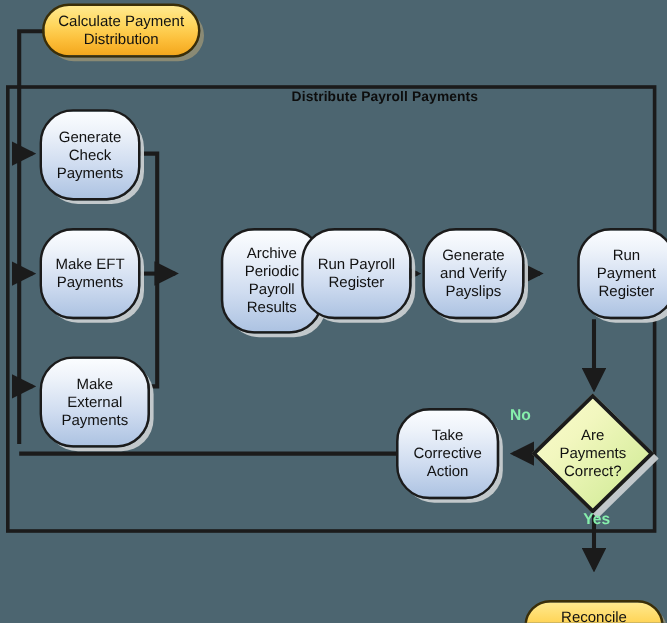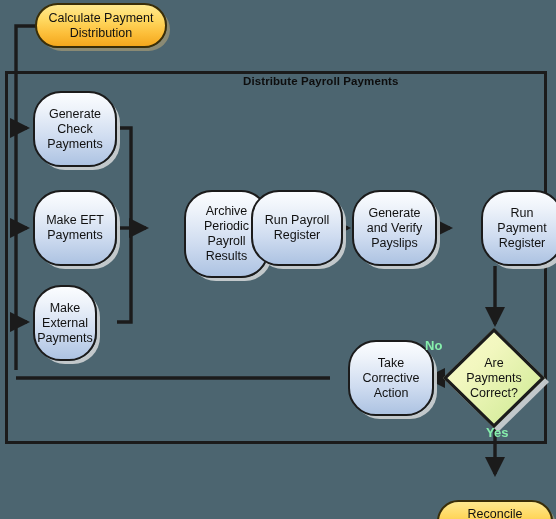--- a/index.html
+++ b/index.html
@@ -174,41 +174,41 @@
   </div>
 
   <div class="node process" style="left:33px; top:91px; width:84px; height:76px;">
     <span class="node-text">Generate<br>Check<br>Payments</span>
   </div>
 
   <div class="node process" style="left:33px; top:190px; width:84px; height:76px;">
     <span class="node-text">Make EFT<br>Payments</span>
   </div>
 
-  <div class="node process" style="left:33px; top:285px; width:64px; height:76px;">
+  <div class="node process" style="left:33px; top:297px; width:92px; height:76px;">
     <span class="node-text">Make<br>External<br>Payments</span>
   </div>
 
   <div class="node process" style="left:150px; top:190px; width:85px; height:88px;margin-left:34px;">
     <span class="node-text">Archive<br>Periodic<br>Payroll<br>Results</span>
   </div>
 
   <div class="node process" style="left:251px; top:190px; width:92px; height:76px;">
     <span class="node-text">Run Payroll<br>Register</span>
   </div>
 
   <div class="node process" style="left:352px; top:190px; width:85px; height:76px;">
     <span class="node-text">Generate<br>and Verify<br>Payslips</span>
   </div>
 
   <div class="node process" style="left:453px; top:190px; width:82px; height:76px;margin-left:28px;">
     <span class="node-text">Run<br>Payment<br>Register</span>
   </div>
 
-  <div class="node process" style="left:348px; top:340px; width:86px; height:76px;">
+  <div class="node process" style="left:330px; top:340px; width:86px; height:76px;">
     <span class="node-text">Take<br>Corrective<br>Action</span>
   </div>
 
   <div class="decision-wrap" style="left:443px; top:328px; width:102px; height:100px;">
     <div class="decision-shadow"></div>
     <div class="decision">
       <span class="node-text">Are<br>Payments<br>Correct?</span>
     </div>
     <svg class="decision-border" viewBox="0 0 102 100" preserveAspectRatio="none">
       <polygon points="51,2 100,50 51,98 2,50" fill="none" stroke="#1b1b1b" stroke-width="3.2"></polygon>

